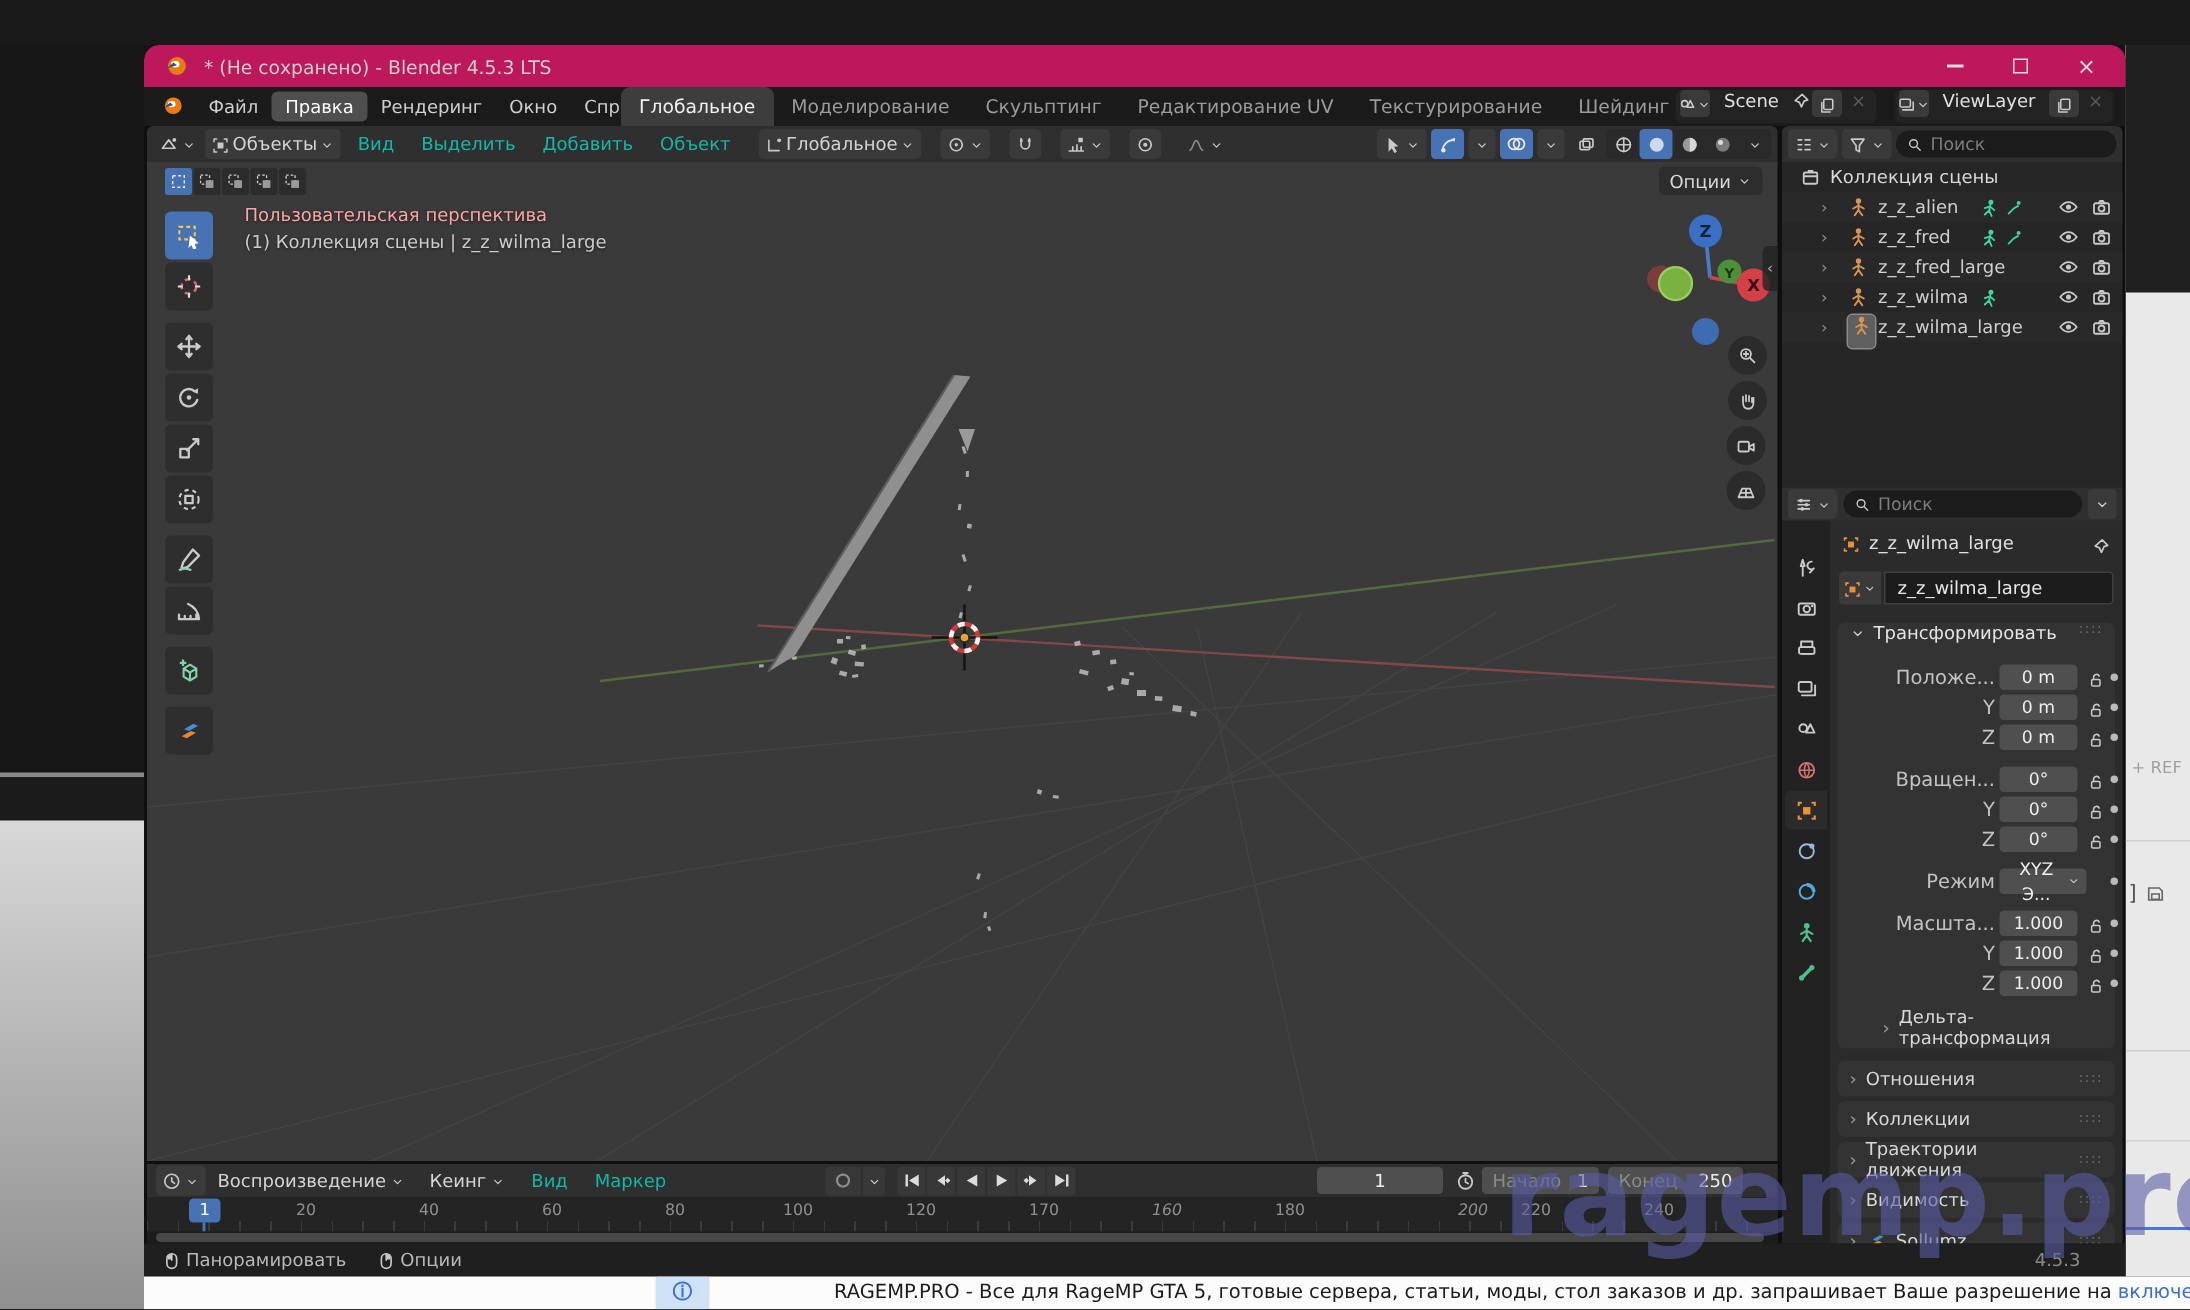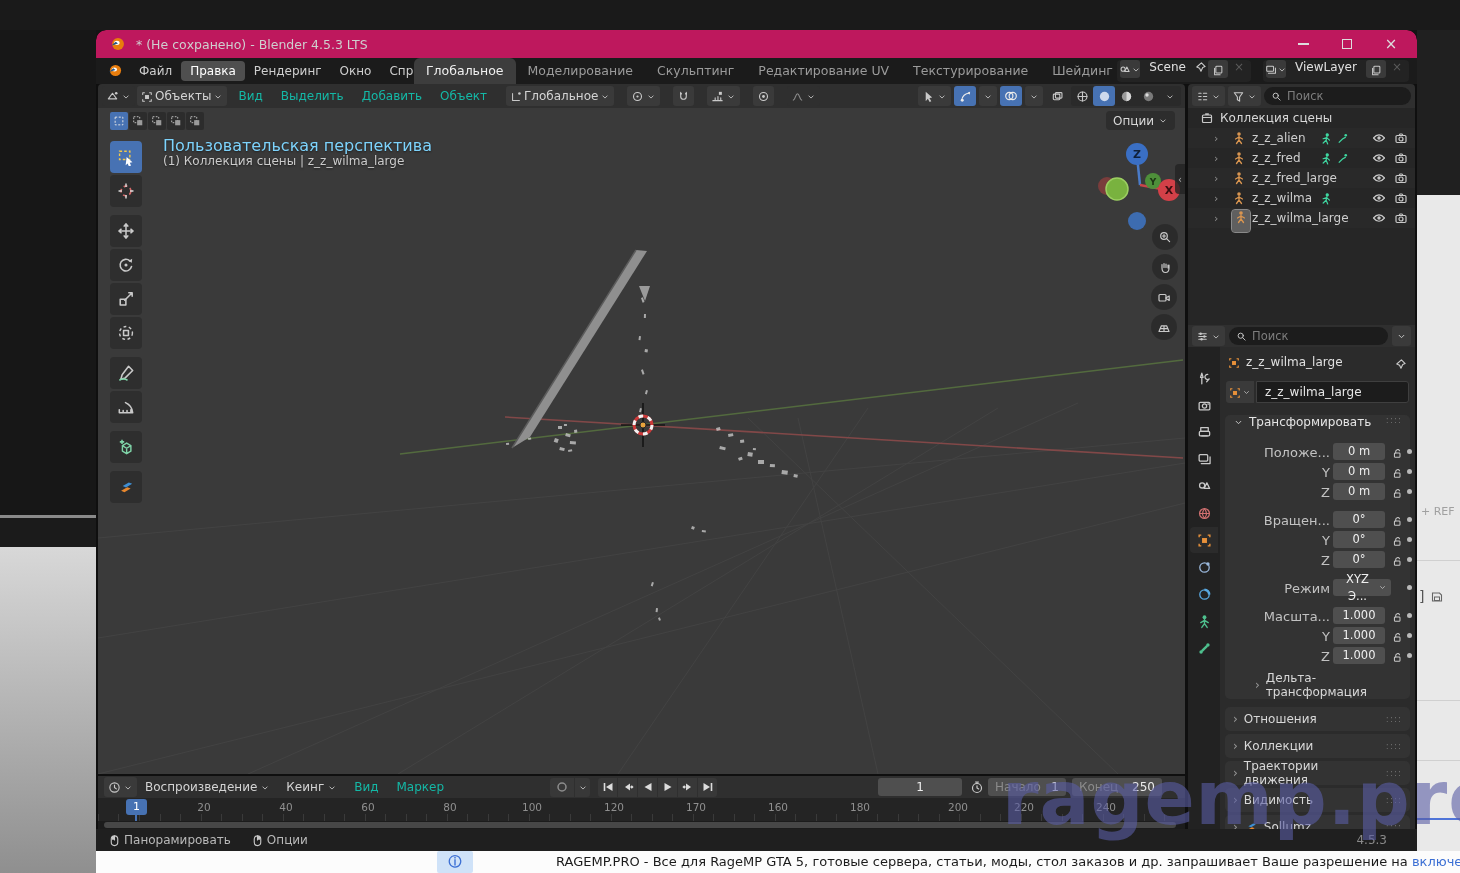--- a/index.html
+++ b/index.html
@@ -70,21 +70,21 @@
 .outliner-header{position:absolute;left:1092px;top:54px;width:227px;height:24px;background:#2f2f2f;border-radius:4px 4px 0 0;display:flex;align-items:center;gap:3px;padding:0 4px}
 .search{height:18px;background:#1c1c1c;border-radius:9px;display:flex;align-items:center;padding:0 7px;gap:5px;flex:1}
 .search input{background:none;border:none;outline:none;color:#bdbdbd;font-size:11.5px;width:100%;font-family:inherit}
 .search input::placeholder{color:#7d7d7d}
 
 .viewport{position:absolute;left:2px;top:78px;width:1087px;height:666px;background:#3a3a3a;overflow:hidden}
 .selmodes{position:absolute;left:12px;top:4px;display:flex;gap:1px}
 .smb{width:18px;height:18px;background:#2c2c2c;border-radius:2px;display:flex;align-items:center;justify-content:center}
 .smb.on{background:#4772b3}
 .opts-btn{position:absolute;right:10px;top:3px;height:19px;background:#2d2d2d;border-radius:4px;display:flex;align-items:center;padding:0 7px;gap:4px;color:#d8d8d8}
-.vp-info{position:absolute;left:65px;top:28px;color:#7dd3fc;font-size:16px;text-shadow:0 1px 2px rgba(0,0,0,.5)}
+.vp-info{position:absolute;left:65px;top:28px;color:#fca5a5;font-size:12px;text-shadow:0 1px 2px rgba(0,0,0,.5)}
 .vp-info2{position:absolute;left:65px;top:46px;color:#cccccc;font-size:12px;text-shadow:0 1px 2px rgba(0,0,0,.5)}
 .vtoolbar{position:absolute;left:12px;top:33px;width:32px;display:flex;flex-direction:column}
 .vtb{width:32px;height:32px;background:#2e2e2e;border-radius:4px;margin-bottom:2px;display:flex;align-items:center;justify-content:center}
 .vtb.on{background:#4772b3}
 .vtb.gap{margin-top:6px}
 .gizmo{position:absolute;left:997px;top:32px}
 .vnav{position:absolute;width:26px;height:26px;border-radius:50%;background:rgba(40,40,40,.78);display:flex;align-items:center;justify-content:center}
 .collapse-tab{position:absolute;right:0;top:56px;width:10px;height:30px;background:rgba(35,35,35,.8);border-radius:4px 0 0 4px;color:#aaa;font-size:10px;display:flex;align-items:center;justify-content:center}
 
 .outliner{position:absolute;left:1092px;top:78px;width:227px;height:219px;background:#262626;overflow:hidden}
@@ -1123,23 +1123,23 @@
       </div>
       <div class="ruler">
         <div id="tick-list">
             <span class="tick-lab" style="left: 106px;">20</span>
             <span class="tick-lab" style="left: 188px;">40</span>
             <span class="tick-lab" style="left: 270px;">60</span>
             <span class="tick-lab" style="left: 352px;">80</span>
             <span class="tick-lab" style="left: 434px;">100</span>
             <span class="tick-lab" style="left: 516px;">120</span>
             <span class="tick-lab" style="left: 598px;">170</span>
-            <span class="tick-lab" style="left: 680px;">160</span>
+            <span class="tick-lab" style="left: 680px; font-style: italic;">160</span>
             <span class="tick-lab" style="left: 762px;">180</span>
-            <span class="tick-lab" style="left: 860px;">200</span>
+            <span class="tick-lab" style="left: 884px; font-style: italic;">200</span>
             <span class="tick-lab" style="left: 926px;">220</span>
             <span class="tick-lab" style="left: 1008px;">240</span>
           </div>
         <div class="tickmarks"></div>
         <div class="playhead">1</div>
         <div class="ph-line"></div>
       </div>
       <div class="tl-scroll">
           <div class="tl-bar"></div>
         </div>

